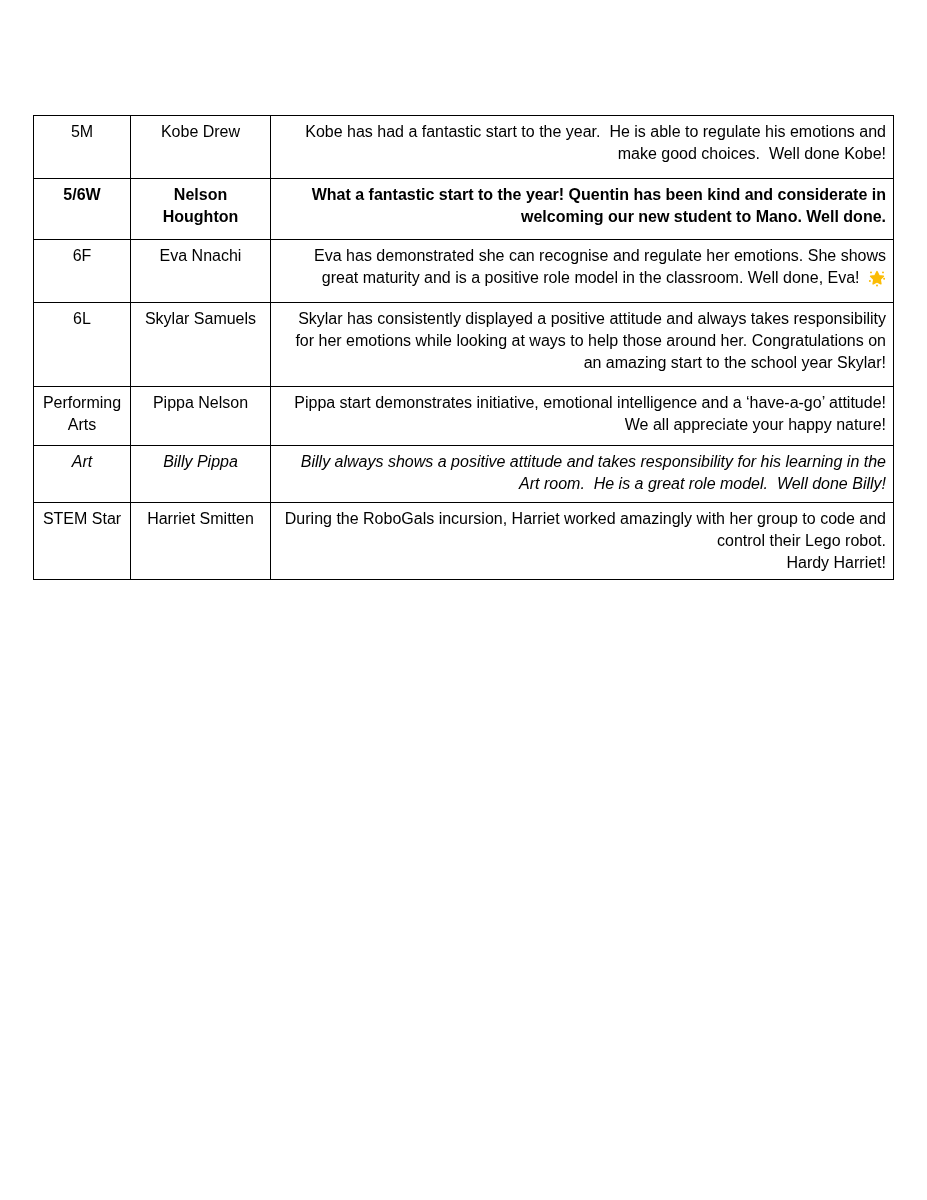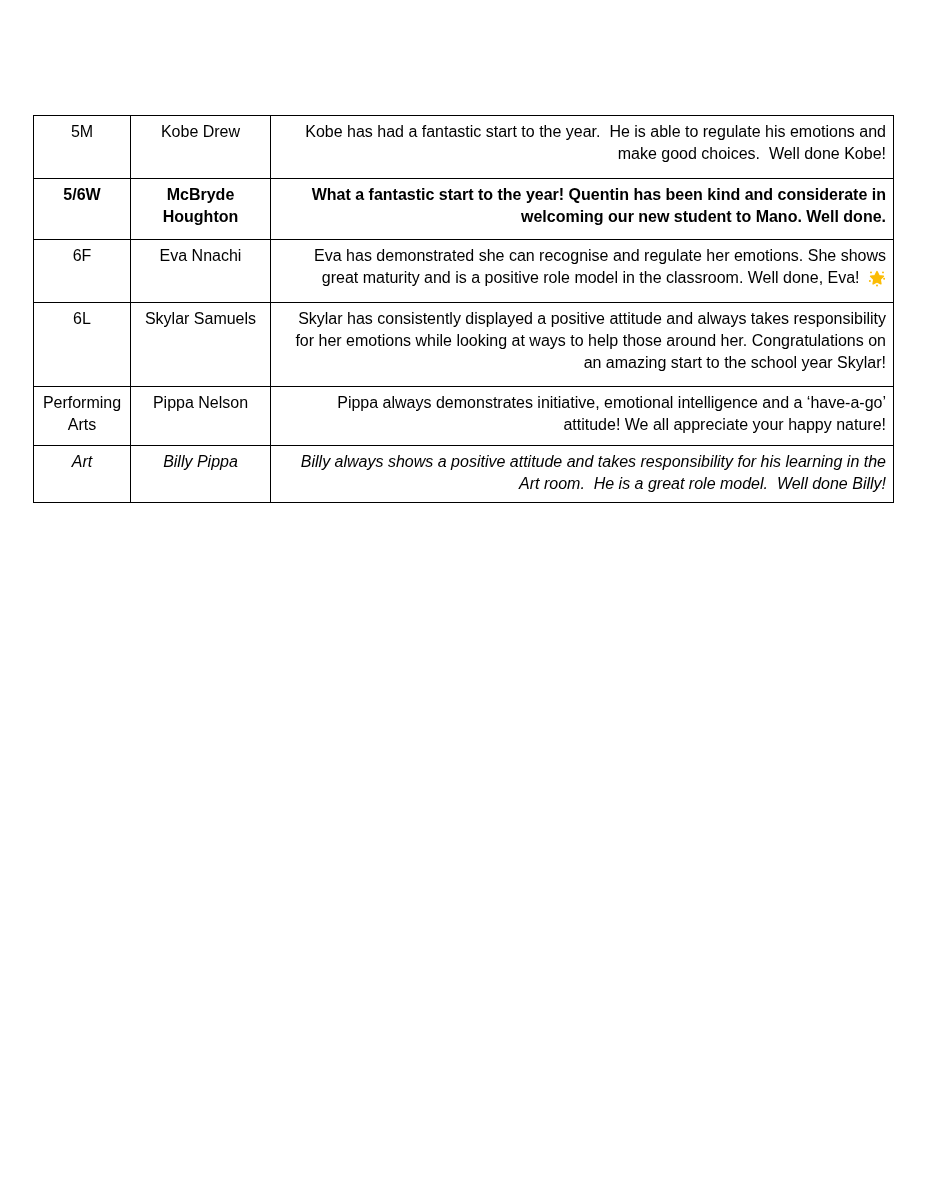--- a/index.html
+++ b/index.html
@@ -85,21 +85,21 @@
     <td class="cell comment-cell">
       <span class="comment-text">Kobe has had a fantastic start to the year.  He is able to regulate his emotions and make good choices.  Well done Kobe!</span>
     </td>
   </tr>
 
   <tr>
     <td class="cell class-cell">
       <span class="class-text">5/6W</span>
     </td>
     <td class="cell student-cell">
-      <span class="student-text">McBryde Houghton</span>
+      <span class="student-text">Nelson Houghton</span>
     </td>
     <td class="cell comment-cell">
       <span class="comment-text">What a fantastic start to the year! Quentin has been kind and considerate in welcoming our new student to Mano. Well done.</span>
     </td>
   </tr>
 
   <tr>
     <td class="cell class-cell">
       <span class="class-text">6F</span>
     </td>
@@ -131,32 +131,44 @@
   </tr>
 
   <tr>
     <td class="cell class-cell">
       <span class="class-text">Performing Arts</span>
     </td>
     <td class="cell student-cell">
       <span class="student-text">Pippa Nelson</span>
     </td>
     <td class="cell comment-cell">
-      <span class="comment-text">Pippa always demonstrates initiative, emotional intelligence and a ‘have-a-go’ attitude! We all appreciate your happy nature!</span>
+      <span class="comment-text">Pippa start demonstrates initiative, emotional intelligence and a ‘have-a-go’ attitude! We all appreciate your happy nature!</span>
     </td>
   </tr>
 
   <tr>
     <td class="cell class-cell">
       <span class="class-text">Art</span>
     </td>
     <td class="cell student-cell">
       <span class="student-text">Billy Pippa</span>
     </td>
     <td class="cell comment-cell">
       <span class="comment-text">Billy always shows a positive attitude and takes responsibility for his learning in the Art room.  He is a great role model.  Well done Billy!</span>
     </td>
   </tr>
 
+  <tr>
+    <td class="cell class-cell">
+      <span class="class-text">STEM Star</span>
+    </td>
+    <td class="cell student-cell">
+      <span class="student-text">Harriet Smitten</span>
+    </td>
+    <td class="cell comment-cell">
+      <span class="comment-text">During the RoboGals incursion, Harriet worked amazingly with her group to code and control their Lego robot.
+Hardy Harriet!</span>
+    </td>
+  </tr>
 
 </tbody>
   </table>
 </div>
 
 </body></html>

